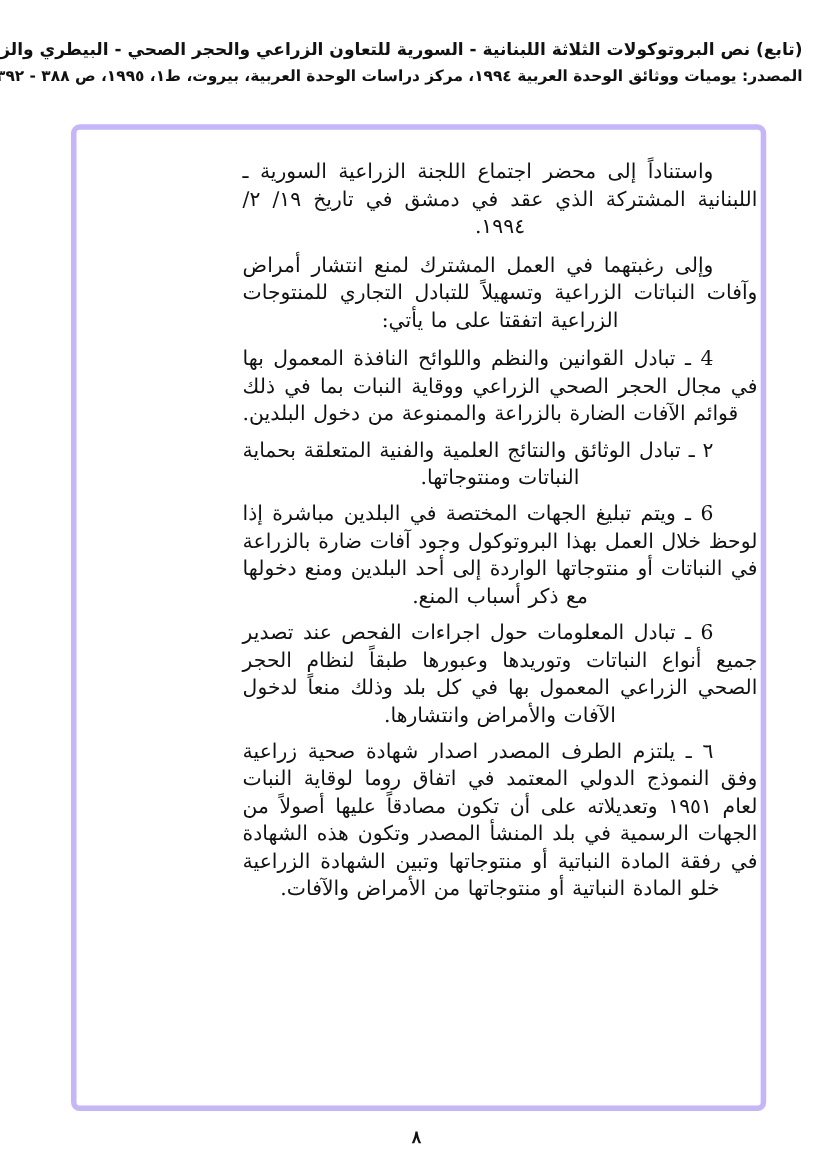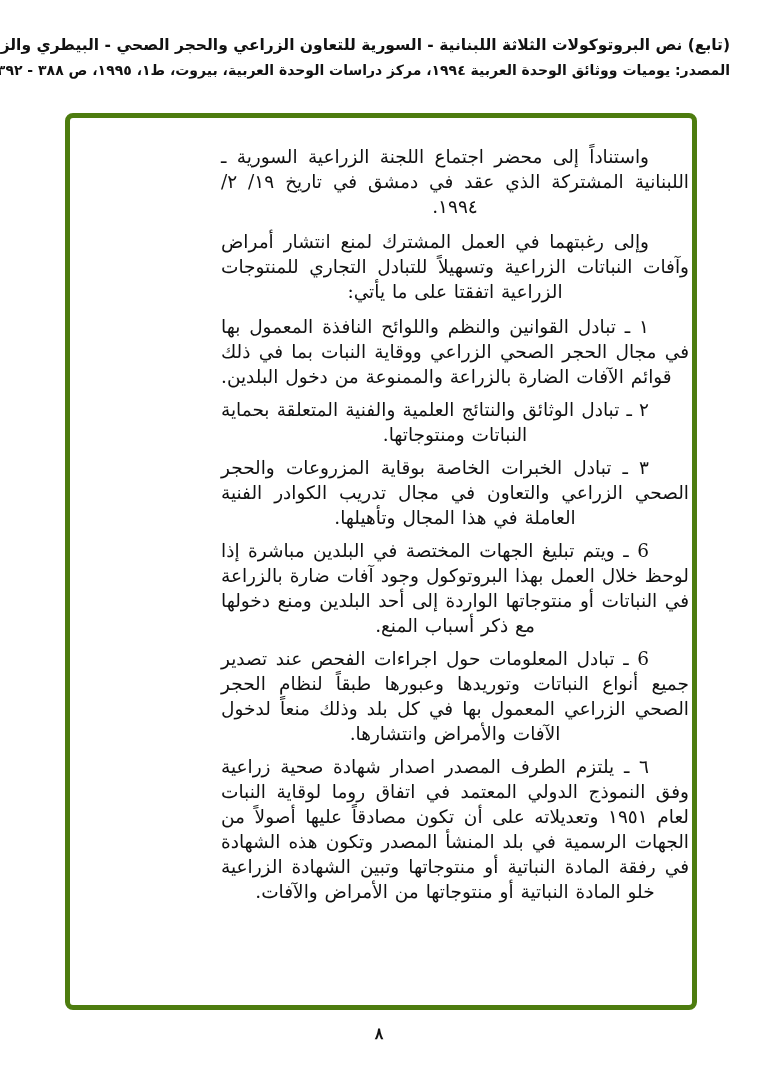--- a/index.html
+++ b/index.html
@@ -42,21 +42,21 @@
   }
 
   
   .document-frame {
     position: absolute;
     left: 65px;
     top: 113px;
     width: 632px;
     height: 897px;
     box-sizing: border-box;
-    border: 5px solid #4d7c0f;
+    border: 5px solid #c4b5fd;
     border-radius: 8px;
     background: #ffffff;
   }
   .text-column {
     position: absolute;
     top: 26px;
     right: 3px;
     width: 468px;
     direction: rtl;
   }
@@ -89,22 +89,21 @@
 
 <div class="page-header">
   <div class="header-line1">(تابع) نص البروتوكولات الثلاثة اللبنانية - السورية للتعاون الزراعي والحجر الصحي - البيطري والزراعي.</div>
   <div class="header-line2">المصدر: يوميات ووثائق الوحدة العربية ١٩٩٤، مركز دراسات الوحدة العربية، بيروت، ط١، ١٩٩٥، ص ٣٨٨ - ٣٩٢.</div>
 </div>
 
 <div class="document-frame">
   <div class="text-column">
     <p class="gap-after">واستناداً إلى محضر اجتماع اللجنة الزراعية السورية ـ اللبنانية المشتركة الذي عقد في دمشق في تاريخ ١٩/ ٢/ ١٩٩٤.</p>
     <p class="gap-after">وإلى رغبتهما في العمل المشترك لمنع انتشار أمراض وآفات النباتات الزراعية وتسهيلاً للتبادل التجاري للمنتوجات الزراعية اتفقتا على ما يأتي:</p>
-    <p class="last-left">١ ـ تبادل القوانين والنظم واللوائح النافذة المعمول بها في مجال الحجر الصحي الزراعي ووقاية النبات بما في ذلك قوائم الآفات الضارة بالزراعة والممنوعة من دخول البلدين.</p>
+    <p class="last-left">4 ـ تبادل القوانين والنظم واللوائح النافذة المعمول بها في مجال الحجر الصحي الزراعي ووقاية النبات بما في ذلك قوائم الآفات الضارة بالزراعة والممنوعة من دخول البلدين.</p>
     <p>٢ ـ تبادل الوثائق والنتائج العلمية والفنية المتعلقة بحماية النباتات ومنتوجاتها.</p>
-    <p>٣ ـ تبادل الخبرات الخاصة بوقاية المزروعات والحجر الصحي الزراعي والتعاون في مجال تدريب الكوادر الفنية العاملة في هذا المجال وتأهيلها.</p>
     <p>6 ـ ويتم تبليغ الجهات المختصة في البلدين مباشرة إذا لوحظ خلال العمل بهذا البروتوكول وجود آفات ضارة بالزراعة في النباتات أو منتوجاتها الواردة إلى أحد البلدين ومنع دخولها مع ذكر أسباب المنع.</p>
     <p>6 ـ تبادل المعلومات حول اجراءات الفحص عند تصدير جميع أنواع النباتات وتوريدها وعبورها طبقاً لنظام الحجر الصحي الزراعي المعمول بها في كل بلد وذلك منعاً لدخول الآفات والأمراض وانتشارها.</p>
     <p>٦ ـ يلتزم الطرف المصدر اصدار شهادة صحية زراعية وفق النموذج الدولي المعتمد في اتفاق روما لوقاية النبات لعام ١٩٥١ وتعديلاته على أن تكون مصادقاً عليها أصولاً من الجهات الرسمية في بلد المنشأ المصدر وتكون هذه الشهادة في رفقة المادة النباتية أو منتوجاتها وتبين الشهادة الزراعية خلو المادة النباتية أو منتوجاتها من الأمراض والآفات.</p>
   </div>
 </div>
 
 <div class="page-number">٨</div>
 
 </body></html>

